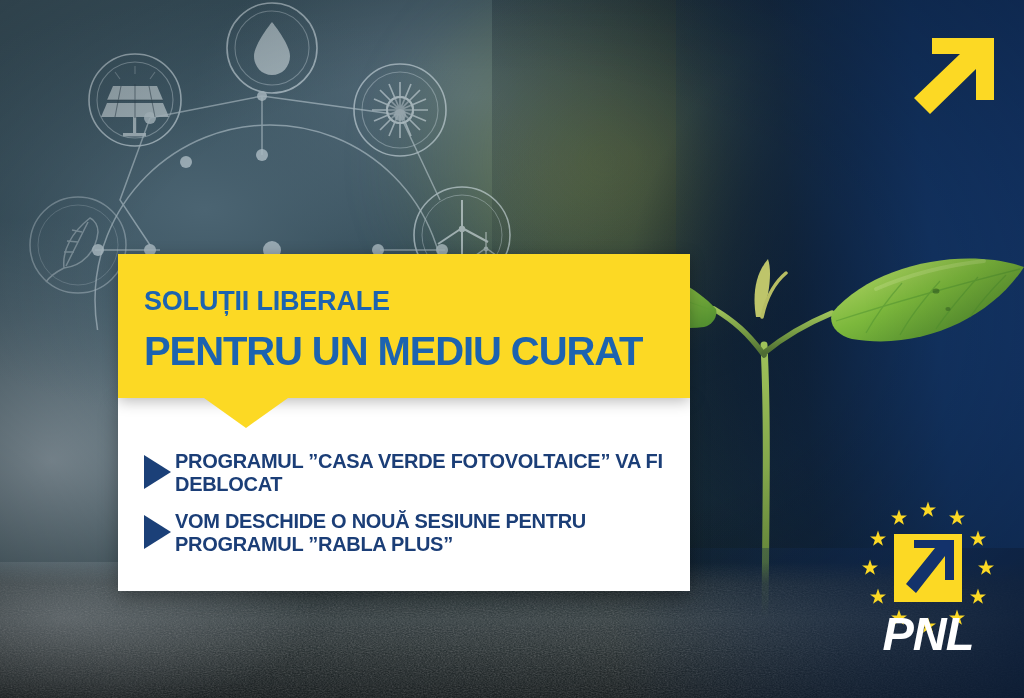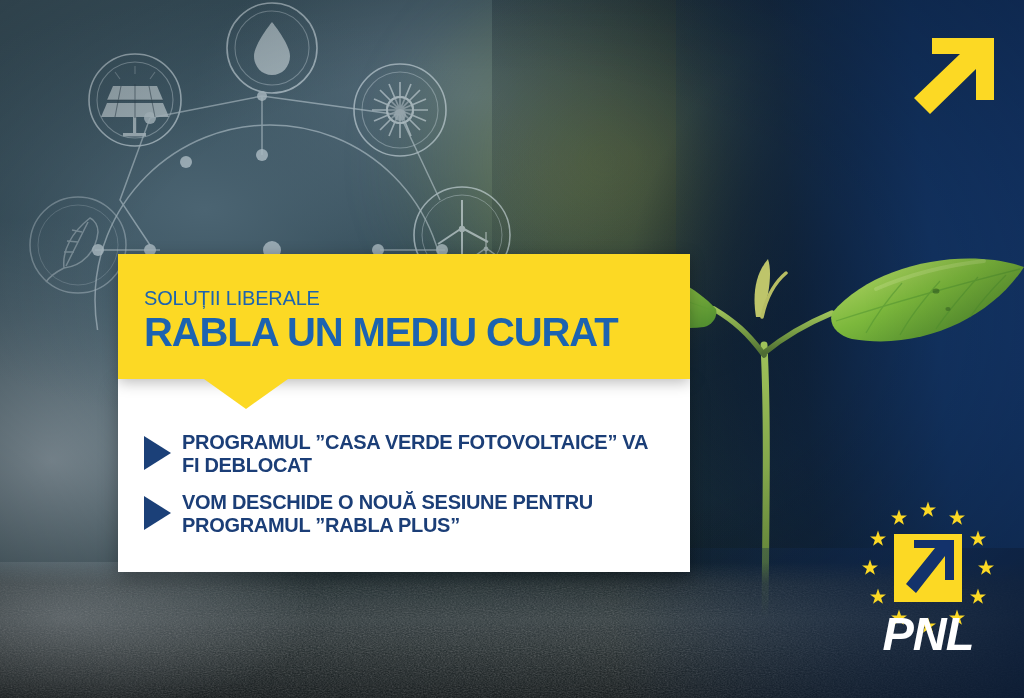--- a/index.html
+++ b/index.html
@@ -87,25 +87,25 @@
   
   .card-wrap { position: absolute; left: 118px; top: 254px; width: 572px; }
   .banner {
     position: relative;
     background: #FCD924;
     padding: 34px 0 26px 26px;
     box-shadow: 0 3px 14px rgba(0,0,0,0.28);
   }
   .banner-l1 {
     color: #1C63B0;
-    font-size: 20px;
-    font-weight: 400;
+    font-size: 27px;
+    font-weight: 700;
     letter-spacing: -0.2px;
     line-height: 1;
-    margin: 0 0 4px 0;
+    margin: 0 0 16px 0;
   }
   .banner-l2 {
     color: #1C63B0;
     font-size: 40px;
     font-weight: 700;
     letter-spacing: -1.1px;
     line-height: 1.02;
     margin: 0;
     white-space: nowrap;
   }
@@ -118,21 +118,21 @@
     border-top: 30px solid #FCD924;
   }
   .panel {
     background: #ffffff;
     padding: 52px 26px 34px 26px;
     box-shadow: 0 6px 18px rgba(0,0,0,0.30);
   }
   .bullet {
     display: flex;
     align-items: flex-start;
-    gap: 11px;
+    gap: 4px;
     margin-bottom: 14px;
   }
   .bullet:last-child { margin-bottom: 0; }
   .bullet-tri {
     flex: 0 0 auto;
     margin-top: 5px;
     width: 0; height: 0;
     border-top: 17px solid transparent;
     border-bottom: 17px solid transparent;
     border-left: 27px solid #1B4078;
@@ -344,21 +344,21 @@
 
   <div class="corner-arrow">
     <svg viewBox="0 0 92 92" xmlns="http://www.w3.org/2000/svg">
       <path d="M24 16 L86 16 L86 78 L68 78 L68 47 L22 92 L6 76 L52 32 L24 32 Z" fill="#FCD924"></path>
     </svg>
   </div>
 
   <div class="card-wrap">
     <div class="banner">
       <div class="banner-l1">SOLUȚII LIBERALE</div>
-      <div class="banner-l2">RABLA UN MEDIU CURAT</div>
+      <div class="banner-l2">PENTRU UN MEDIU CURAT</div>
       <div class="tab"></div>
     </div>
     <div class="panel">
       <div class="bullet">
         <div class="bullet-tri"></div>
         <div class="bullet-text">PROGRAMUL ”CASA VERDE FOTOVOLTAICE” VA FI DEBLOCAT</div>
       </div>
       <div class="bullet">
         <div class="bullet-tri"></div>
         <div class="bullet-text">VOM DESCHIDE O NOUĂ SESIUNE PENTRU PROGRAMUL ”RABLA PLUS”</div>

